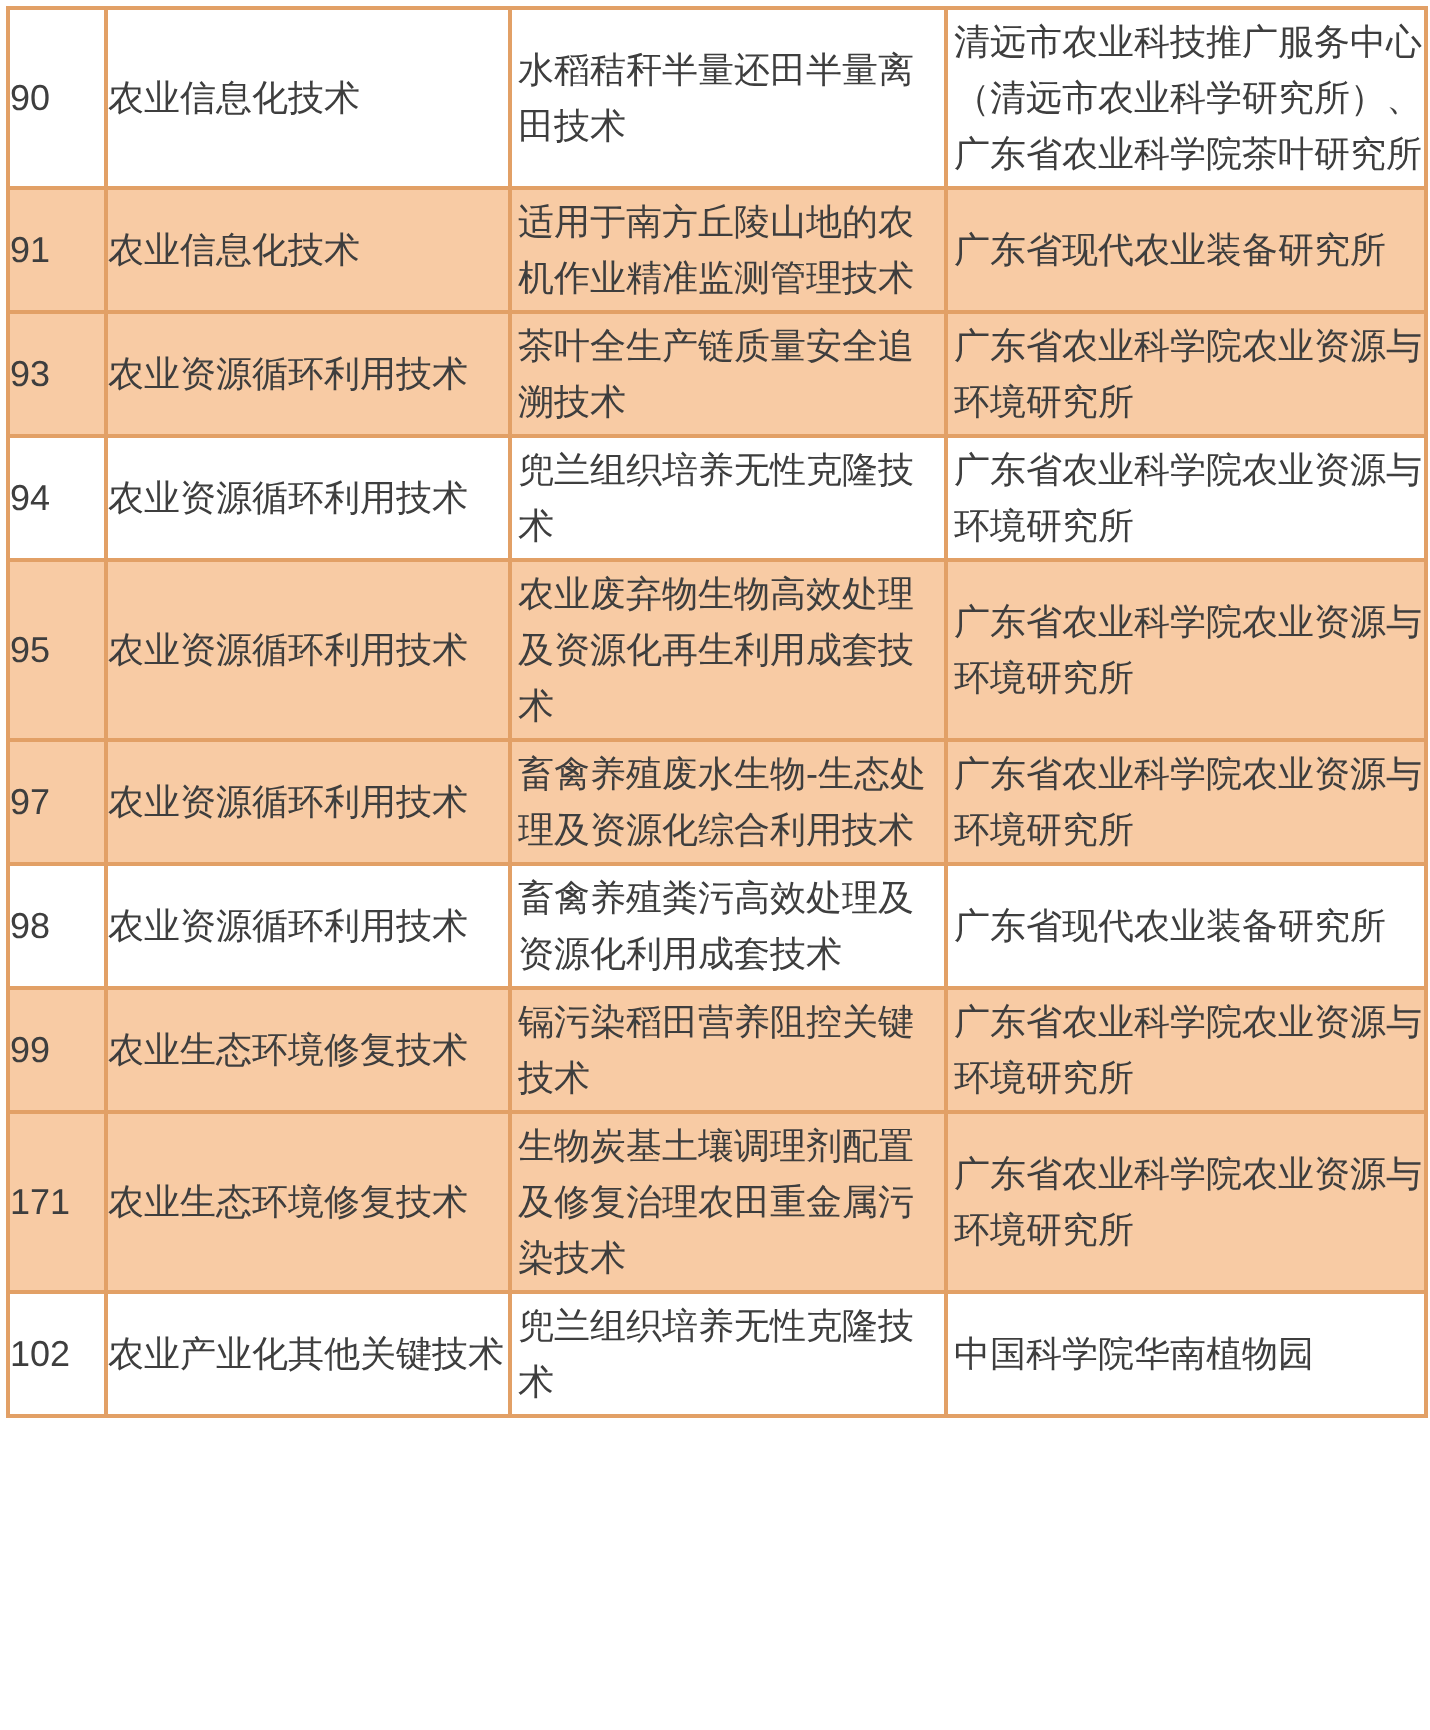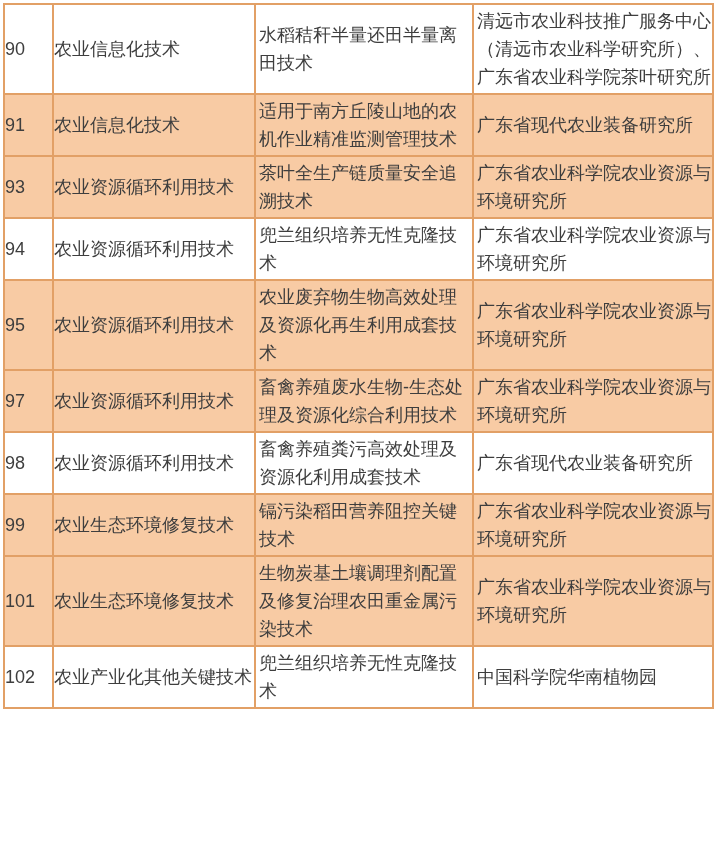--- a/index.html
+++ b/index.html
@@ -90,21 +90,21 @@
           <td class="tech">畜禽养殖粪污高效处理及资源化利用成套技术</td>
           <td class="org">广东省现代农业装备研究所</td>
         </tr>
         <tr class="shaded">
           <td class="num">99</td>
           <td class="category">农业生态环境修复技术</td>
           <td class="tech">镉污染稻田营养阻控关键技术</td>
           <td class="org">广东省农业科学院农业资源与环境研究所</td>
         </tr>
         <tr class="shaded">
-          <td class="num">101</td>
+          <td class="num">171</td>
           <td class="category">农业生态环境修复技术</td>
           <td class="tech">生物炭基土壤调理剂配置及修复治理农田重金属污染技术</td>
           <td class="org">广东省农业科学院农业资源与环境研究所</td>
         </tr>
         <tr>
           <td class="num">102</td>
           <td class="category">农业产业化其他关键技术</td>
           <td class="tech">兜兰组织培养无性克隆技术</td>
           <td class="org">中国科学院华南植物园</td>
         </tr>

